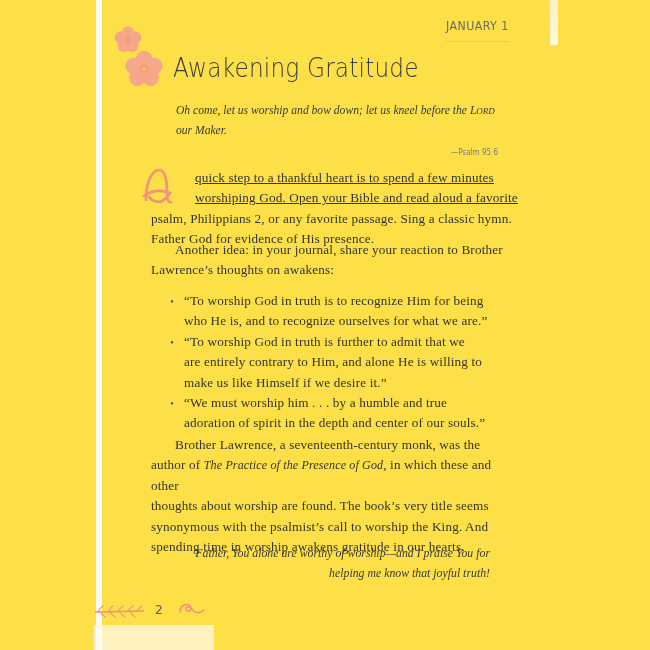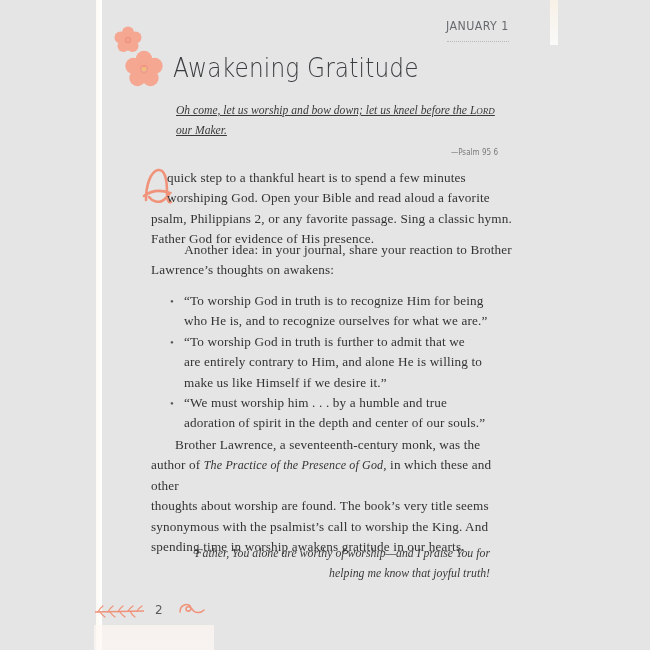--- a/index.html
+++ b/index.html
@@ -7,21 +7,21 @@
       padding: 0;
       width: 650px;
       height: 650px;
       background: #ffffff;
       overflow: hidden;
     }
     .page {
       position: relative;
       width: 650px;
       height: 650px;
-      background: #e5e5e5;
+      background: #fde047;
     }
     .edge-left {
       position: absolute;
       left: 96px; top: 0;
       width: 6px; height: 650px;
       background: linear-gradient(to right, #fdf9f2, #ffffff);
     }
     .edge-right {
       position: absolute;
       left: 550px; top: 0;
@@ -62,21 +62,20 @@
     }
     .verse {
       position: absolute;
       left: 176px; top: 101px;
       width: 325px;
       font-family: "Liberation Serif", serif;
       font-style: italic;
       font-size: 11.6px;
       line-height: 20px;
       color: #3a3a3a;
-      text-decoration: underline;
     }
     .verse-ref {
       position: absolute;
       left: 418px; top: 147px;
       width: 80px;
       text-align: right;
       font-family: "DejaVu Sans", sans-serif;
       font-size: 8.5px;
       color: #7a7a7a;
       transform: scaleX(0.85);
@@ -86,27 +85,27 @@
       position: absolute;
       left: 151px;
       width: 370px;
       font-family: "Liberation Serif", serif;
       font-size: 13.2px;
       line-height: 20.4px;
       color: #333333;
       letter-spacing: 0.15px;
     }
     .p1 { top: 168px; }
-    .p1 .indent-line { padding-left: 16px; }
+    .p1 .indent-line { padding-left: 44px; text-decoration: underline; }
     .drop-cap {
       position: absolute;
       left: 140px; top: 166px;
     }
     .p2 { top: 240px; }
-    .p2 .first { text-indent: 24px; text-align: center; }
+    .p2 .first { text-indent: 24px; }
     .bullets {
       position: absolute;
       left: 170px; top: 291px;
       width: 360px;
       font-family: "Liberation Serif", serif;
       font-size: 13.2px;
       line-height: 20.4px;
       color: #333333;
       letter-spacing: 0.15px;
     }

